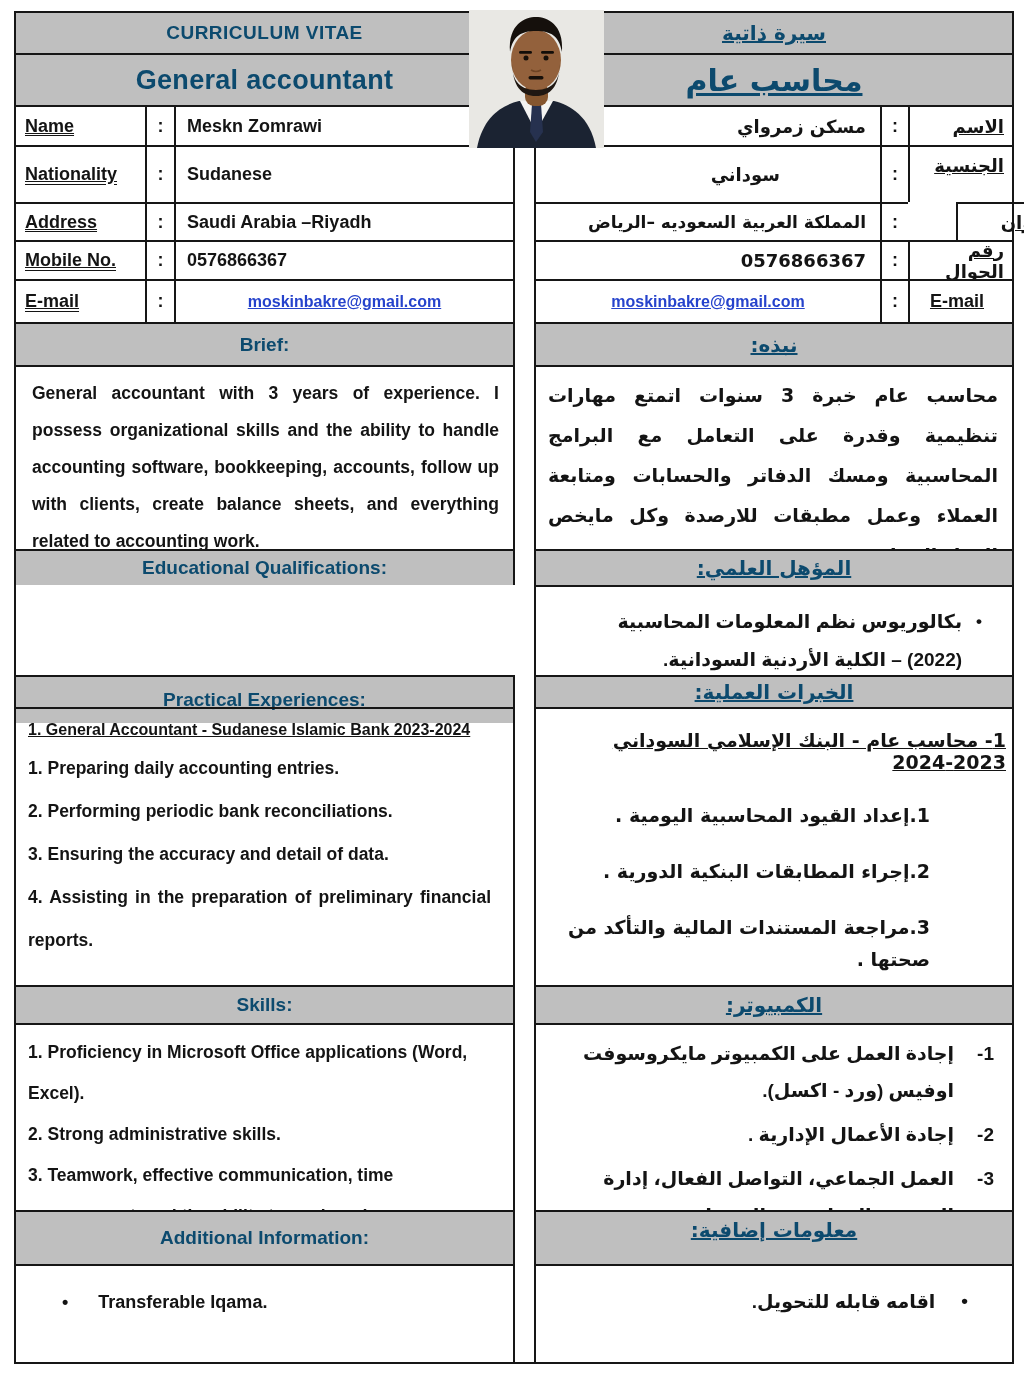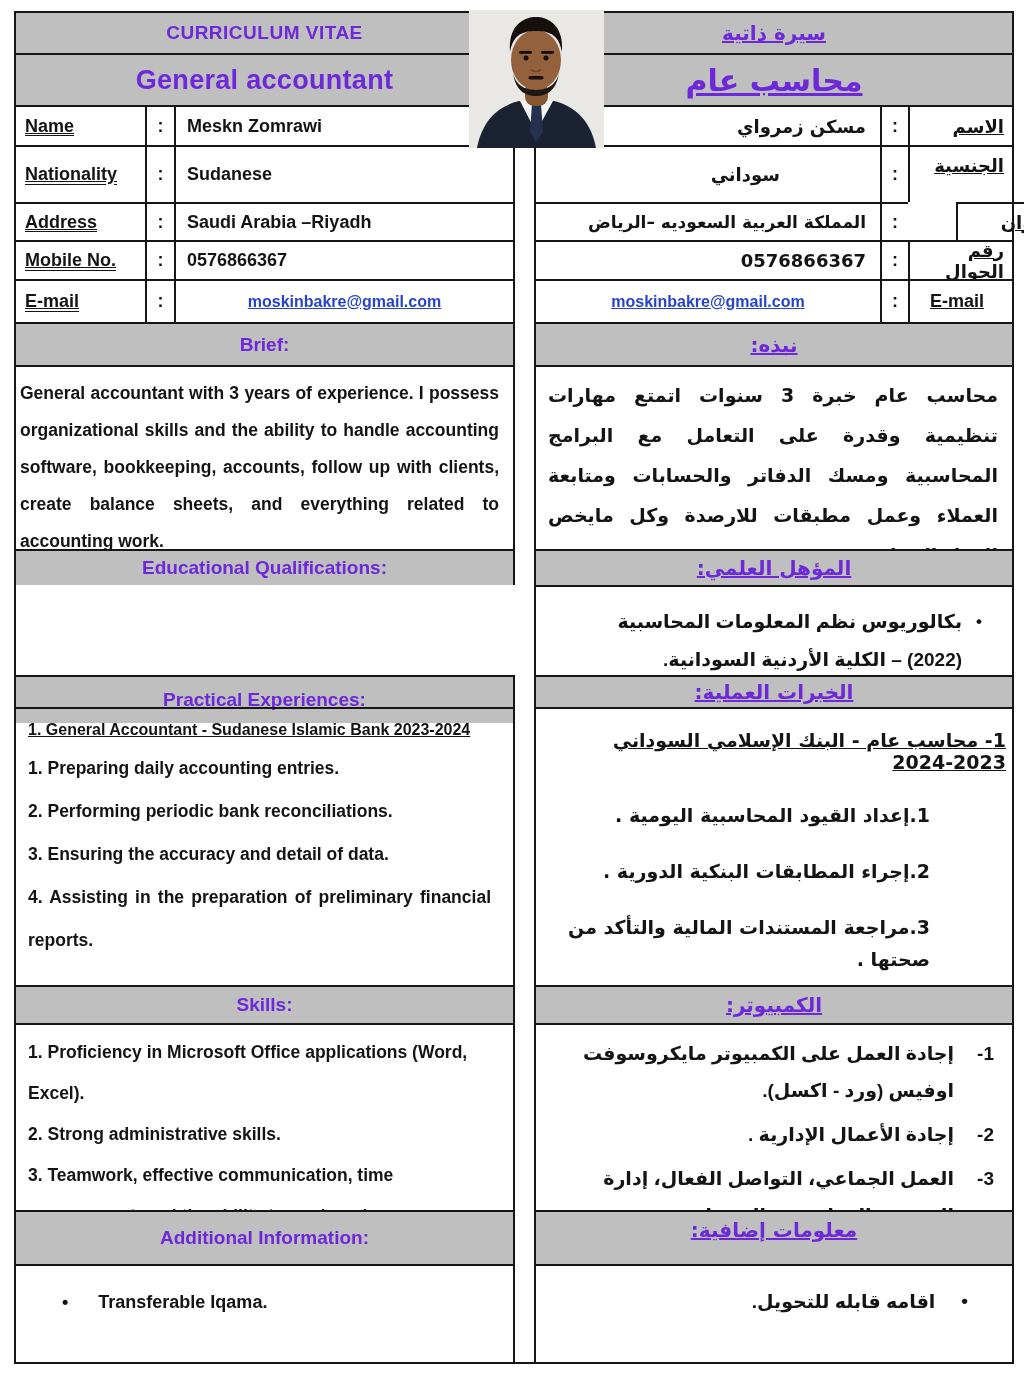--- a/index.html
+++ b/index.html
@@ -9,38 +9,38 @@
     overflow:hidden;
   }
   .sheet{position:absolute;left:14px;top:11px;width:996px;height:1349px;
          border:2px solid #161616;background:#fff;}
   .c{position:absolute;box-sizing:border-box;display:flex;align-items:center;overflow:hidden;}
   .cb{position:absolute;box-sizing:border-box;display:block;overflow:hidden;}
   .bt{border-top:2px solid #161616}
   .bl{border-left:2px solid #161616}
   .br{border-right:2px solid #161616}
   .band{background:#bfbfbf;justify-content:center;}
-  .blue{color:#6d28d9;font-weight:700;}
+  .blue{color:#0c4a6e;font-weight:700;}
   .ar{direction:rtl;font-family:"DejaVu Sans",sans-serif;}
   .en{font-family:"Liberation Sans","DejaVu Sans",sans-serif;}
   .u1{text-decoration:underline;}
   .u2{text-decoration:underline double;}
   .t-cvtitle{font-size:19px;letter-spacing:.5px;}
   .t-sub{font-size:27px;letter-spacing:.3px;}
   .t-artitle{font-size:20px;}
   .t-arsub{font-size:30px;}
   .lblen{font-size:18px;font-weight:700;padding-left:9px;}
   .valen{font-size:18px;font-weight:600;padding-left:11px;}
   .lblar{font-size:18px;font-weight:700;justify-content:flex-start;padding-right:8px;}
   .valar{font-size:18px;font-weight:700;justify-content:flex-start;padding-right:14px;}
   .colon{justify-content:center;font-weight:700;font-size:18px;}
   .bandtxt{font-size:19px;}
   .bandtxt-ar{font-size:20px;}
   .link{color:#2643cc;text-decoration:underline;font-size:16px;font-weight:600;cursor:pointer;}
-  .para-en{font-size:17.5px;font-weight:600;line-height:37px;padding:8px 14px 0 4px;text-align:justify;}
+  .para-en{font-size:17.5px;font-weight:600;line-height:37px;padding:8px 14px 0 16px;text-align:justify;}
   .para-ar{font-size:19px;font-weight:700;line-height:40px;padding:8px 14px 0 12px;text-align:justify;}
   .edu-en{font-size:17.5px;font-weight:600;line-height:43px;padding:10px 14px 0 12px;text-align:justify;}
   .edu-ar{display:flex;direction:rtl;gap:14px;padding:16px 30px 0 56px;font-size:19px;font-weight:700;line-height:38px;}
   .bullet{font-size:17px;line-height:38px;}
   .exp-title-en{font-size:16px;font-weight:700;text-decoration:underline;margin:0 0 8px 0;}
   .exp-items-en{font-size:17.5px;font-weight:600;line-height:43px;text-align:justify;}
   .exp-title-ar{font-size:19px;font-weight:700;text-align:right;margin:0 0 26px 0;}
   .exp-item-ar{font-size:19px;font-weight:700;text-align:right;line-height:32px;margin:0 0 24px 0;padding-right:76px;}
   .sk-en{font-size:17.5px;font-weight:600;line-height:41px;padding:7px 14px 0 12px;}
   .sk-ar-item{display:flex;direction:rtl;font-size:19px;font-weight:700;line-height:37px;margin-bottom:7px;}

